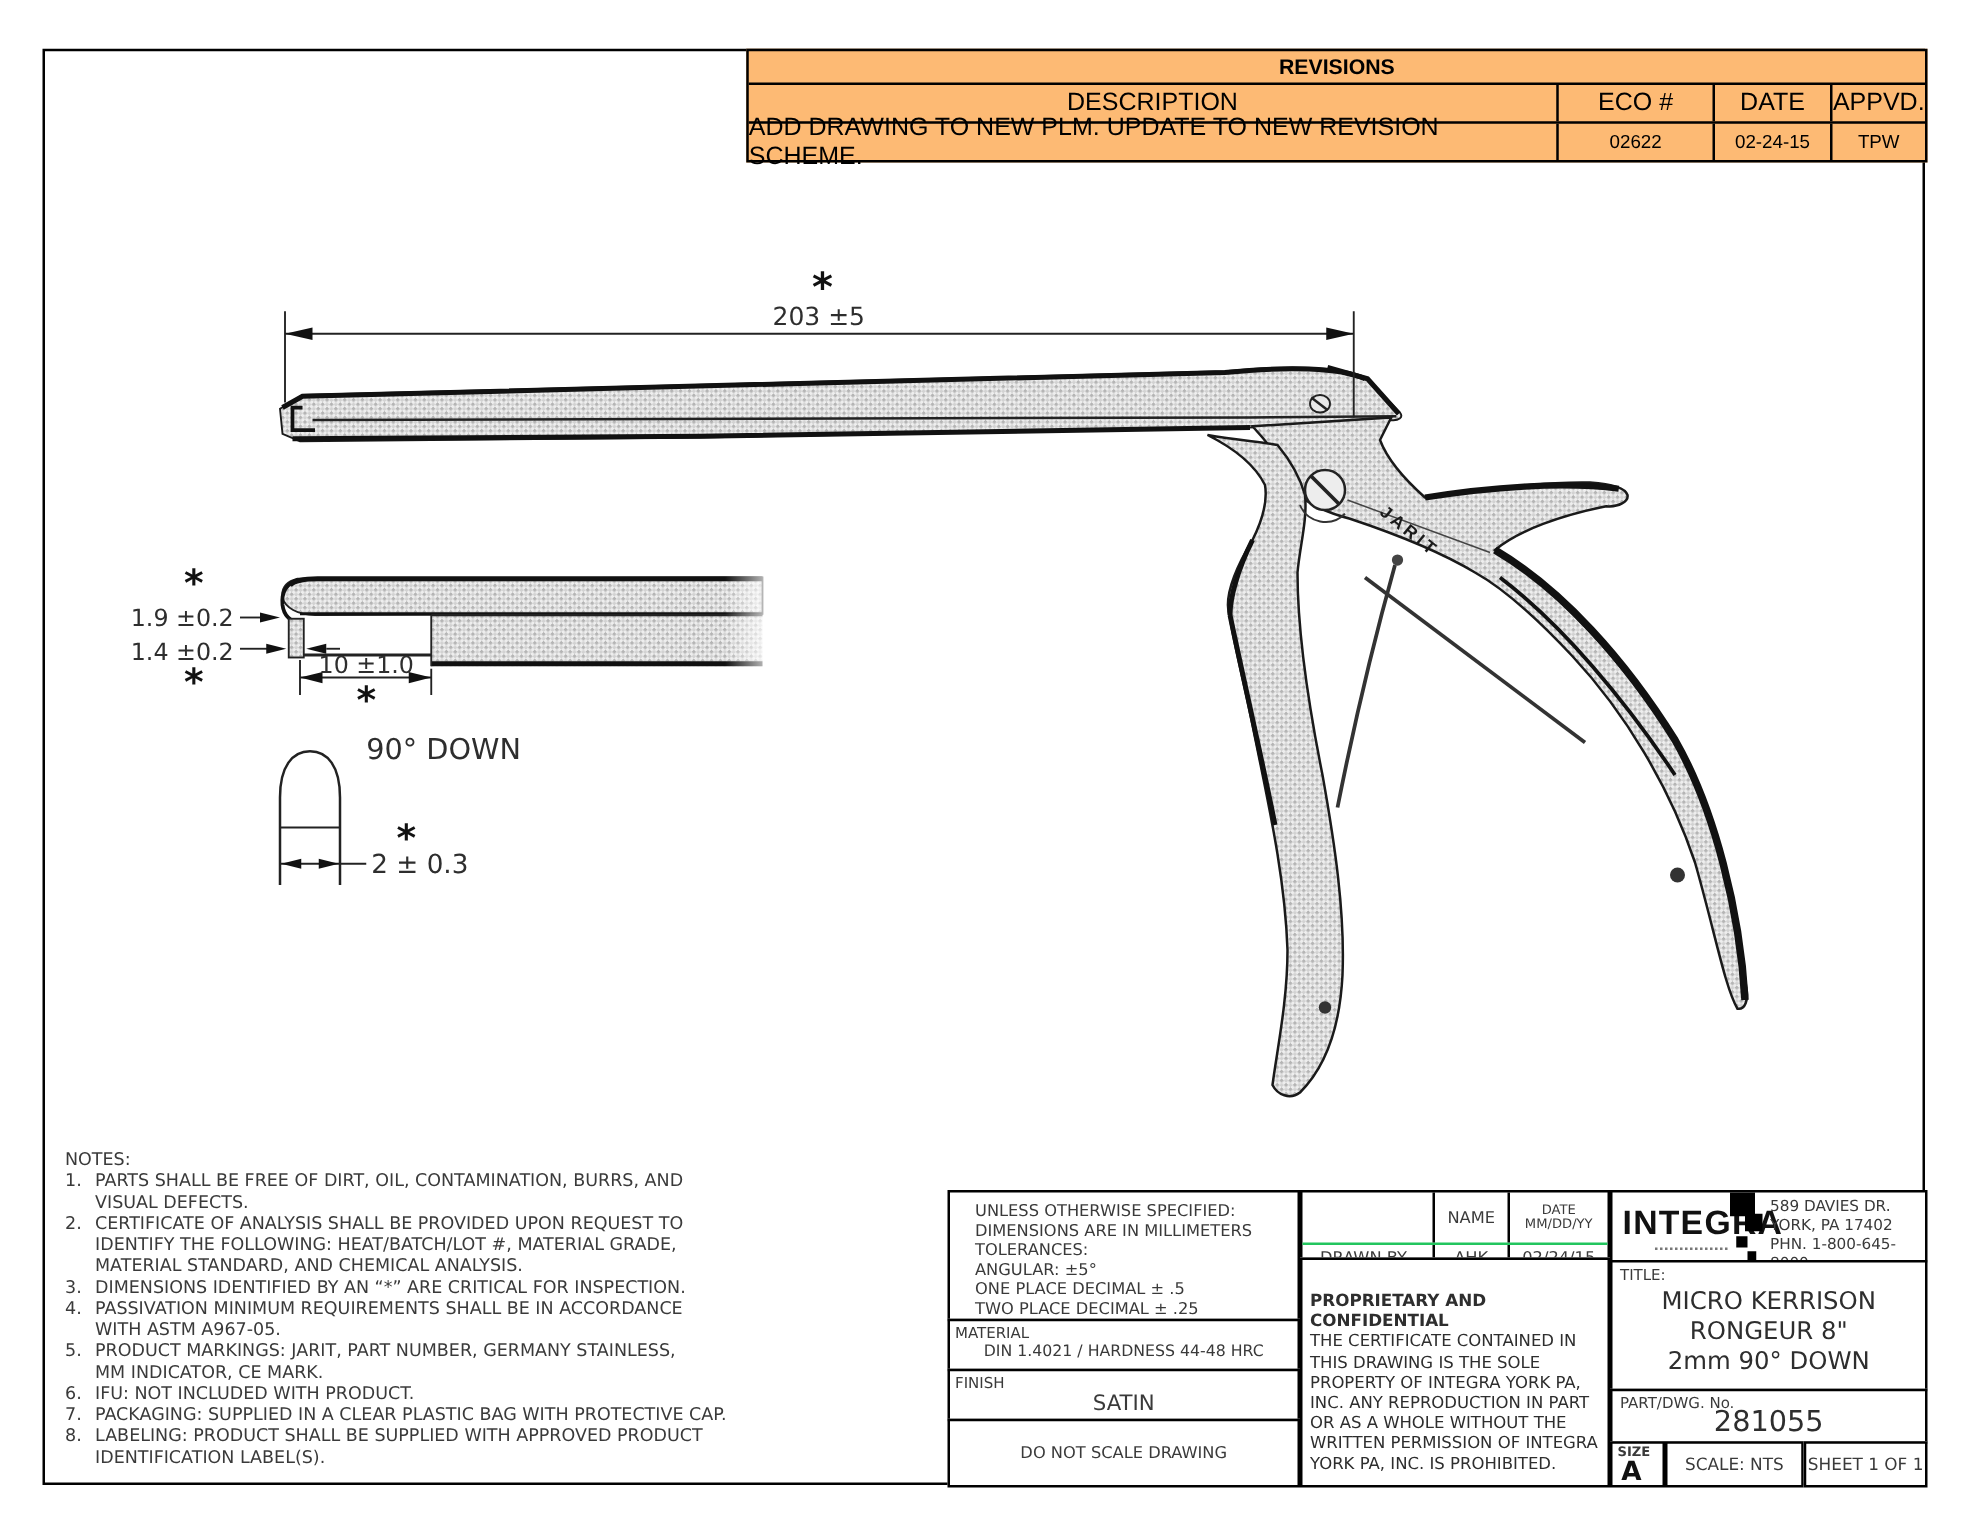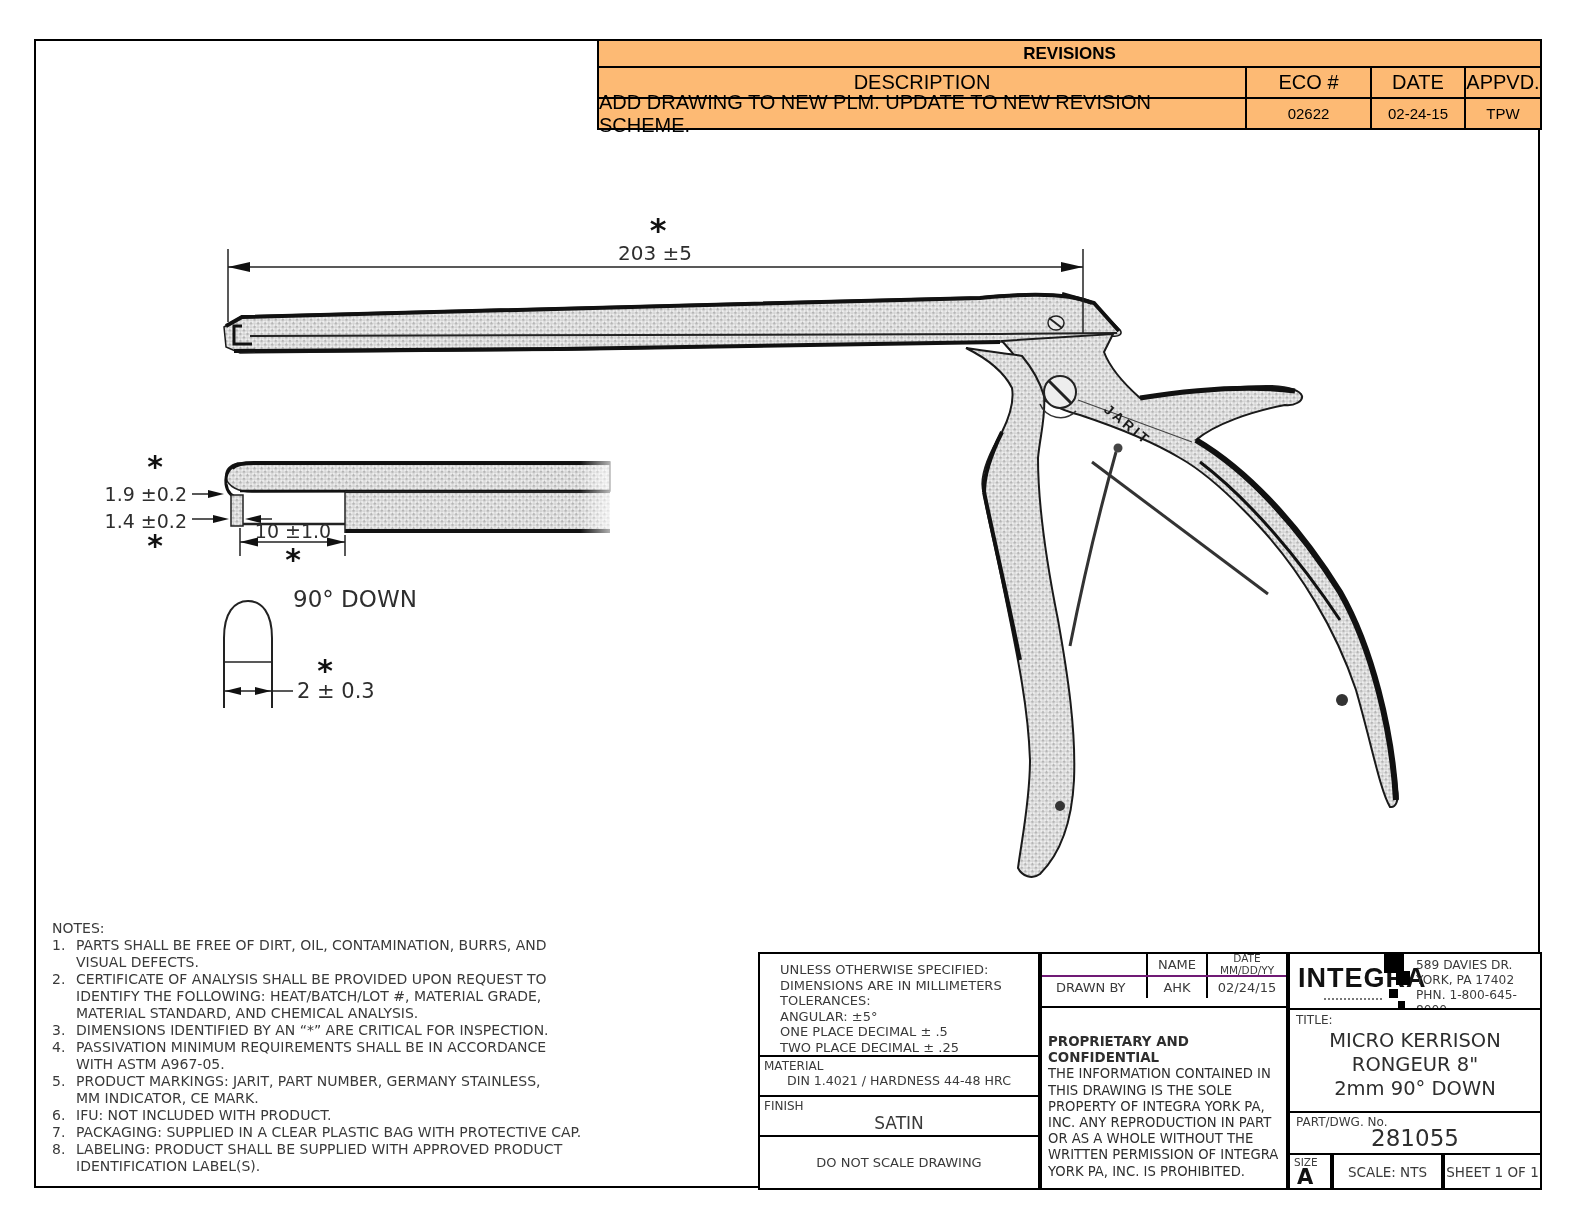--- a/index.html
+++ b/index.html
@@ -249,37 +249,37 @@
   </div>
   <div class="abs tb" style="left:758px;top:1095px;width:282px;height:42px;">
     <div class="tb-label" style="margin:2px 0 0 4px">FINISH</div>
     <div class="blk-center" style="font-size:17px">SATIN</div>
   </div>
   <div class="abs tb blk-center" style="left:758px;top:1135px;width:282px;height:55px;font-size:13px;">
     <span>DO NOT SCALE DRAWING</span>
   </div>
 
   <div class="abs tb" style="left:1040px;top:952px;width:248px;height:56px;">
-    <div style="display:flex;height:23px;border-bottom:2px solid #701a75;box-sizing:border-box;">
+    <div style="display:flex;height:42px;border-bottom:2px solid #22c55e;box-sizing:border-box;">
       <div style="width:106px;border-right:2px solid #000;box-sizing:border-box;"></div>
       <div class="blk-center" style="width:60px;border-right:2px solid #000;box-sizing:border-box;font-size:13px;">NAME</div>
       <div class="blk-center" style="flex:1;font-size:10.5px;line-height:11.5px;white-space:pre-line;">DATE
 MM/DD/YY</div>
     </div>
     <div style="display:flex;height:21px;">
       <div class="blk-center" style="width:106px;border-right:2px solid #000;box-sizing:border-box;font-size:13px;justify-content:flex-start;padding-left:14px;">DRAWN BY</div>
       <div class="blk-center" style="width:60px;border-right:2px solid #000;box-sizing:border-box;font-size:13px;">AHK</div>
       <div class="blk-center" style="flex:1;font-size:13px;">02/24/15</div>
     </div>
   </div>
 
   <div class="abs tb prop-box" style="left:1040px;top:1006px;width:248px;height:184px;">
     <div style="height:22px;"></div>
     <div class="prop-head">PROPRIETARY AND CONFIDENTIAL</div>
-    <div class="prop-body">THE INFORMATION CONTAINED IN
+    <div class="prop-body">THE CERTIFICATE CONTAINED IN
 THIS DRAWING IS THE SOLE
 PROPERTY OF INTEGRA YORK PA,
 INC. ANY REPRODUCTION IN PART
 OR AS A WHOLE WITHOUT THE
 WRITTEN PERMISSION OF INTEGRA
 YORK PA, INC. IS PROHIBITED.</div>
   </div>
 
   <div class="abs tb" style="left:1288px;top:952px;width:254px;height:58px;">
     <div class="abs integra" style="left:8px;top:9px;">INTEGRA</div>
@@ -300,21 +300,21 @@
     <div class="title-line">2mm 90° DOWN</div>
   </div>
 
   <div class="abs tb" style="left:1288px;top:1111px;width:254px;height:44px;">
     <div class="tb-label" style="margin:2px 0 0 6px;">PART/DWG. No.</div>
     <div class="blk-center partnum" style="margin-top:-4px;">281055</div>
   </div>
 
   <div class="abs" style="left:1288px;top:1153px;width:254px;height:37px;display:flex;">
     <div class="tb" style="width:44px;height:100%;box-sizing:border-box;">
-      <div class="small-cap" style="margin:1px 0 0 4px;">SIZE</div>
+      <div class="small-cap" style="margin:1px 0 0 4px;font-weight:bold;">SIZE</div>
       <div class="size-a" style="margin:-3px 0 0 7px;">A</div>
     </div>
     <div class="tb blk-center" style="width:111px;height:100%;box-sizing:border-box;font-size:13.5px;">
       <span>SCALE: NTS</span>
     </div>
     <div class="tb blk-center" style="flex:1;height:100%;box-sizing:border-box;font-size:13.5px;">
       <span>SHEET 1 OF 1</span>
     </div>
   </div>
 

